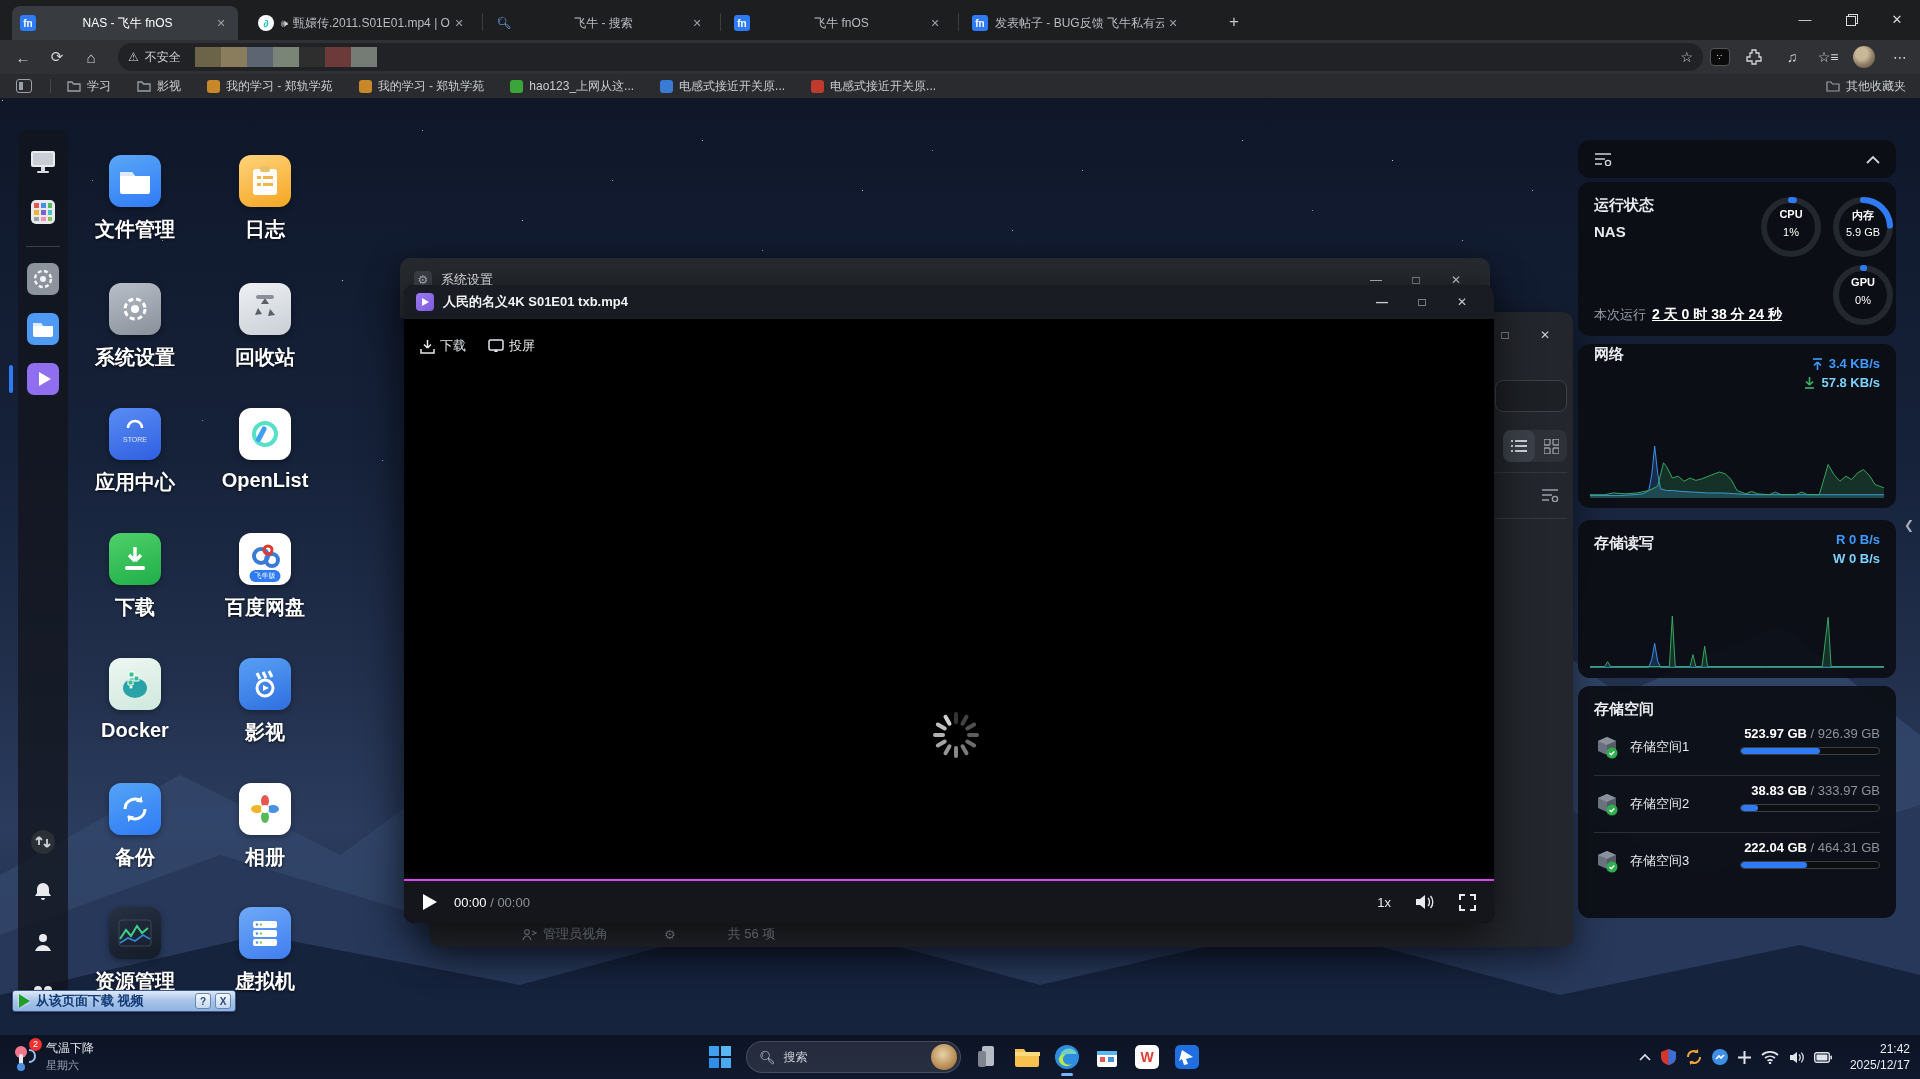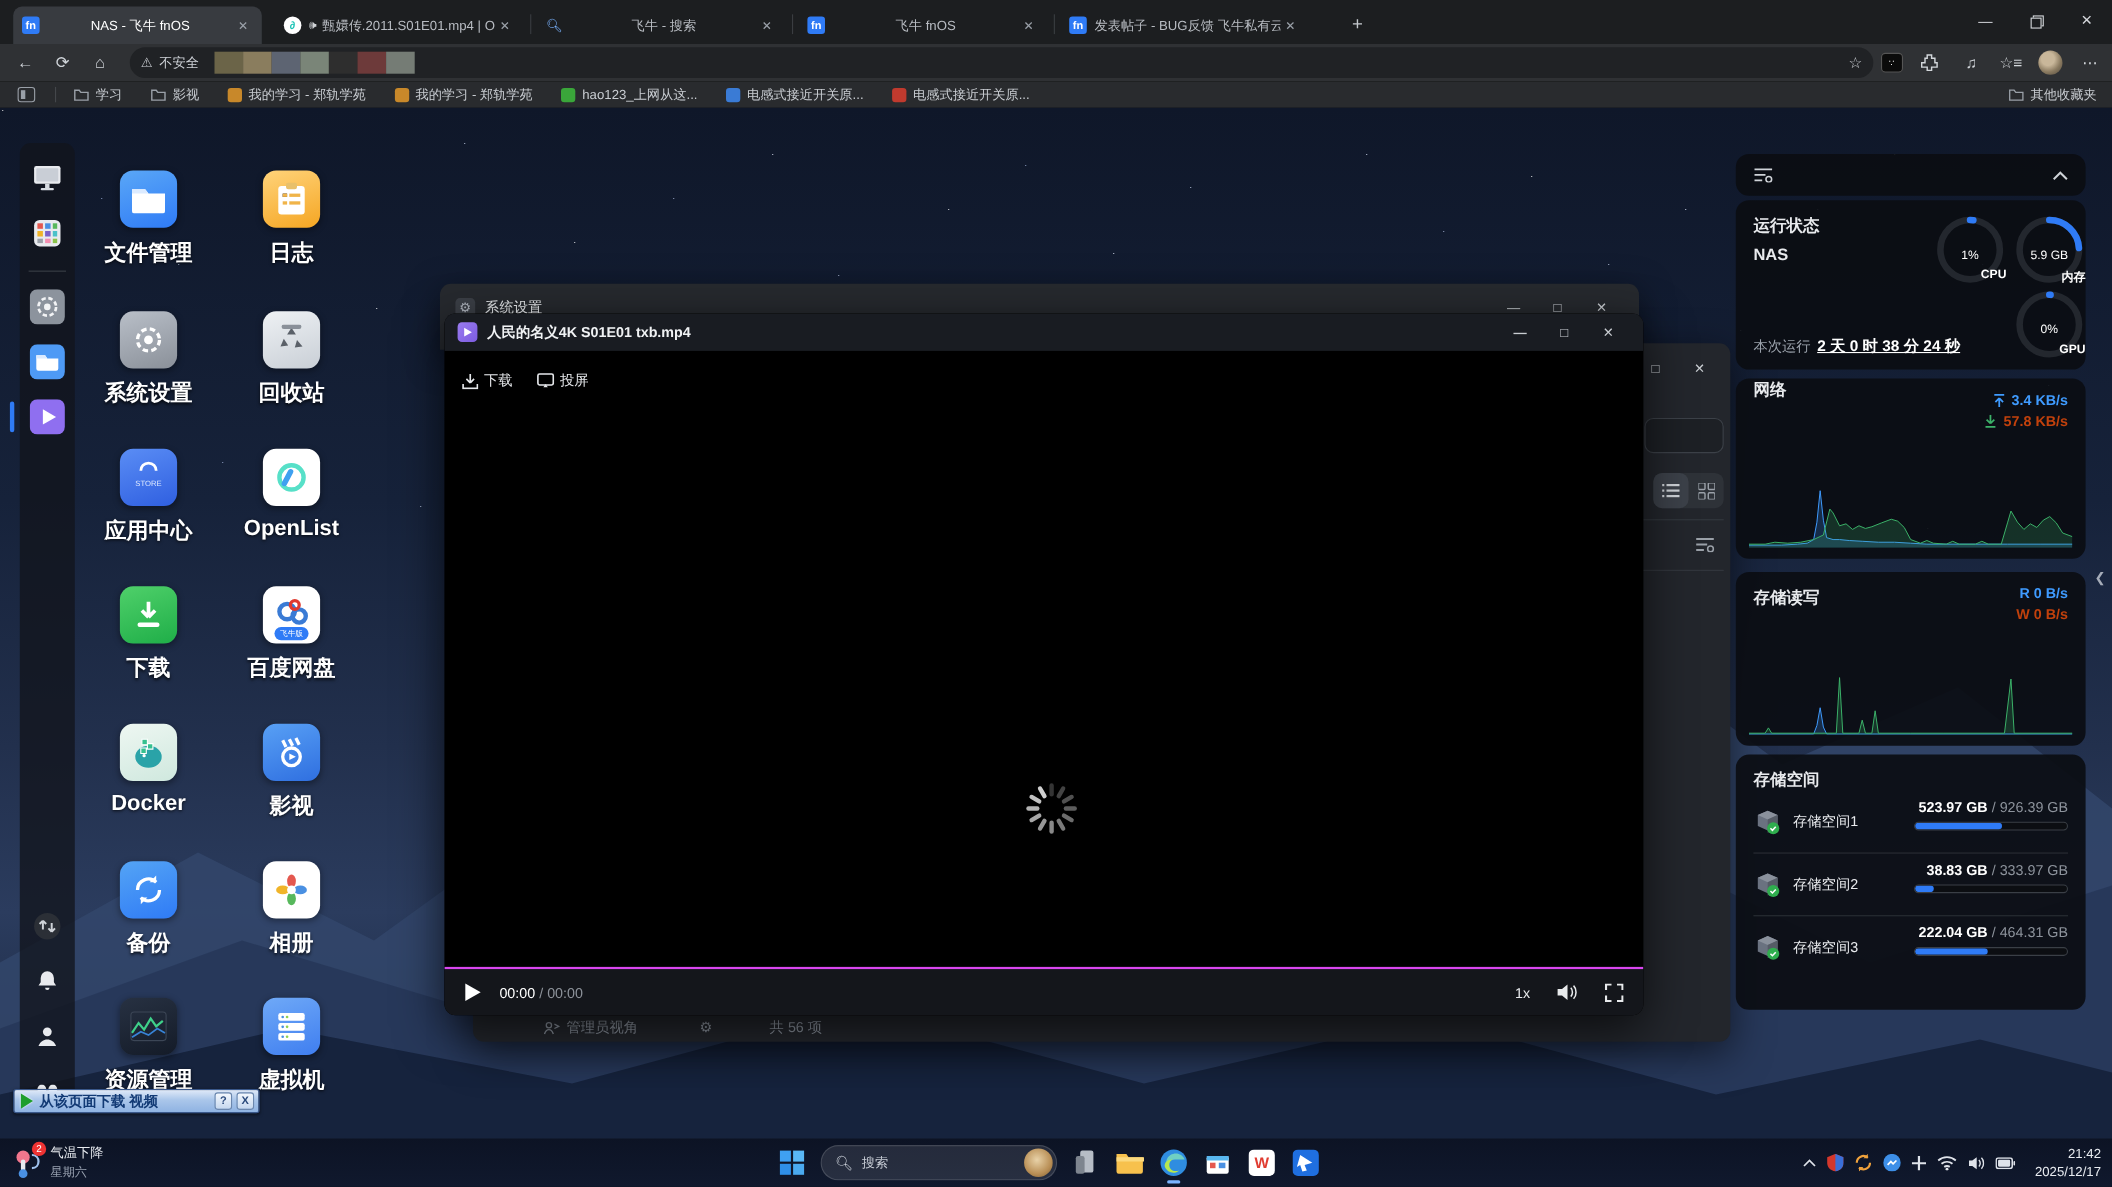--- a/index.html
+++ b/index.html
@@ -127,39 +127,39 @@
   #fm-search { position:absolute; right:6px; top:68px; width:72px; height:32px; border:1px solid #3c4148;
     border-radius:8px 8px 8px 8px; background:#1d2025; }
   #fm-toggle { position:absolute; right:6px; top:118px; width:64px; height:32px; background:#2e3238;
     border-radius:8px; display:flex; align-items:center; }
   #fm-toggle .seg { width:32px; height:32px; display:flex; align-items:center; justify-content:center; border-radius:8px; }
   #fm-toggle .seg.on { background:#3c4149; }
   #fm-filter { position:absolute; right:14px; top:176px; }
   #fm-line1 { position:absolute; right:6px; top:160px; width:74px; height:1px; background:#34383f; }
   #fm-line2 { position:absolute; right:6px; top:206px; width:74px; height:1px; background:#34383f; }
   #fm-status { position:absolute; left:0; bottom:0; width:100%; height:26px; display:flex; align-items:center;
-    color:#8a919c; font-size:13px; padding-left:64px; }
+    color:#8a919c; font-size:13px; padding-left:92px; }
   #fm-status .gap { width:56px; }
 
   
   .card { position:absolute; left:1578px; width:318px; background:rgba(11,13,18,0.92); border-radius:12px; color:#e8eaed; }
   #mon-header { top:42px; height:38px; display:flex; align-items:center; padding:0 16px; }
   #mon-header .chev { margin-left:auto; color:#cfd3d8; }
   #status-card { top:84px; height:154px; padding:14px 16px; }
   #status-title { font-size:15px; font-weight:bold; }
   #status-name { font-size:15px; font-weight:bold; margin-top:8px; }
   .gauge { position:absolute; width:66px; height:66px; }
-  .gauge .gl { position:absolute; left:0; top:14px; width:66px; text-align:right; font-size:11px; font-weight:bold; color:#fff;margin-top:36px; }
+  .gauge .gl { position:absolute; left:0; top:14px; width:66px; text-align:center; font-size:11px; font-weight:bold; color:#fff; }
   .gauge .gv { position:absolute; left:0; top:32px; width:66px; text-align:center; font-size:11px; color:#fff; }
   #uptime { position:absolute; left:16px; bottom:12px; font-size:13px; color:#9aa1ab; }
   #uptime b { color:#fff; margin-left:6px; font-size:14px;text-decoration:underline; }
   #net-card { top:246px; height:164px; padding:1px 16px; }
   .card-title { font-size:15px; font-weight:bold; }
   .speeds { position:absolute; right:16px; top:12px; text-align:right; font-size:13px; font-weight:bold; }
-  .spd-up { color:#3f9bff; } .spd-down { color:#c2410c; margin-top:4px; }
+  .spd-up { color:#3f9bff; } .spd-down { color:#7dd3fc; margin-top:4px; }
   .spd-row { display:flex; align-items:center; justify-content:flex-end; gap:6px; }
   .spark { position:absolute; left:12px; bottom:10px; }
   #rw-card { top:422px; height:158px; padding:14px 16px; }
   #store-card { top:588px; height:232px; padding:14px 16px; }
   .vol-row { position:relative; height:56px; display:flex; align-items:center; }
   .vol-sep { height:1px; background:#2a2e35; }
   .vol-ico { width:26px; height:26px; margin-right:10px; position:relative; }
   .vol-name { font-size:13px; color:#e8eaed; }
   .vol-right { position:absolute; right:0; top:7px; width:140px; }
   .vol-val { font-size:13px; text-align:right; white-space:nowrap; }

